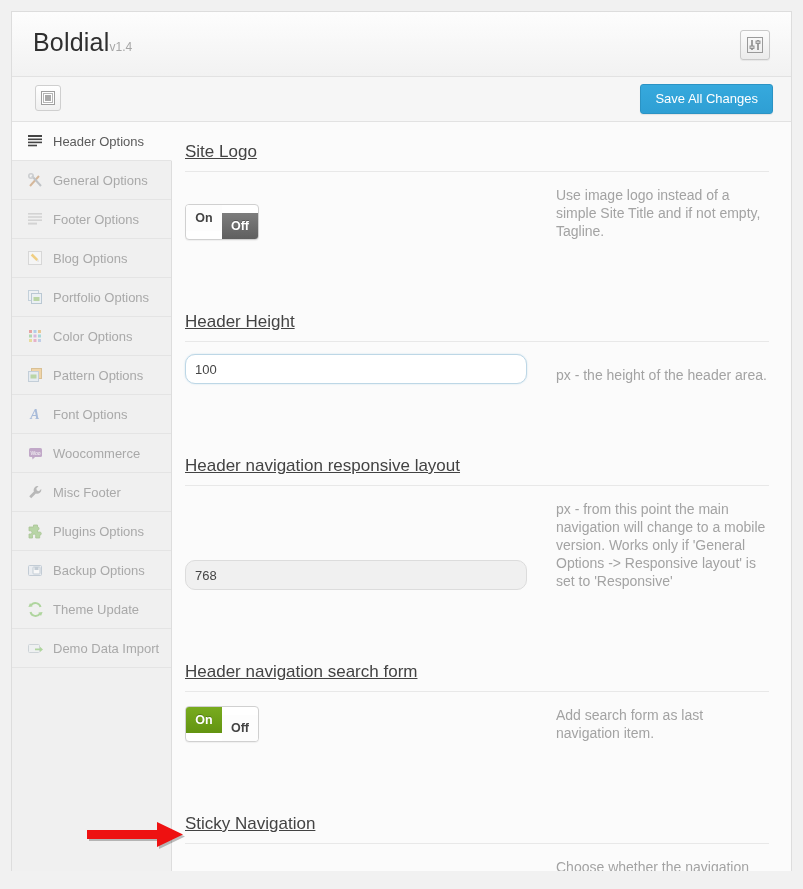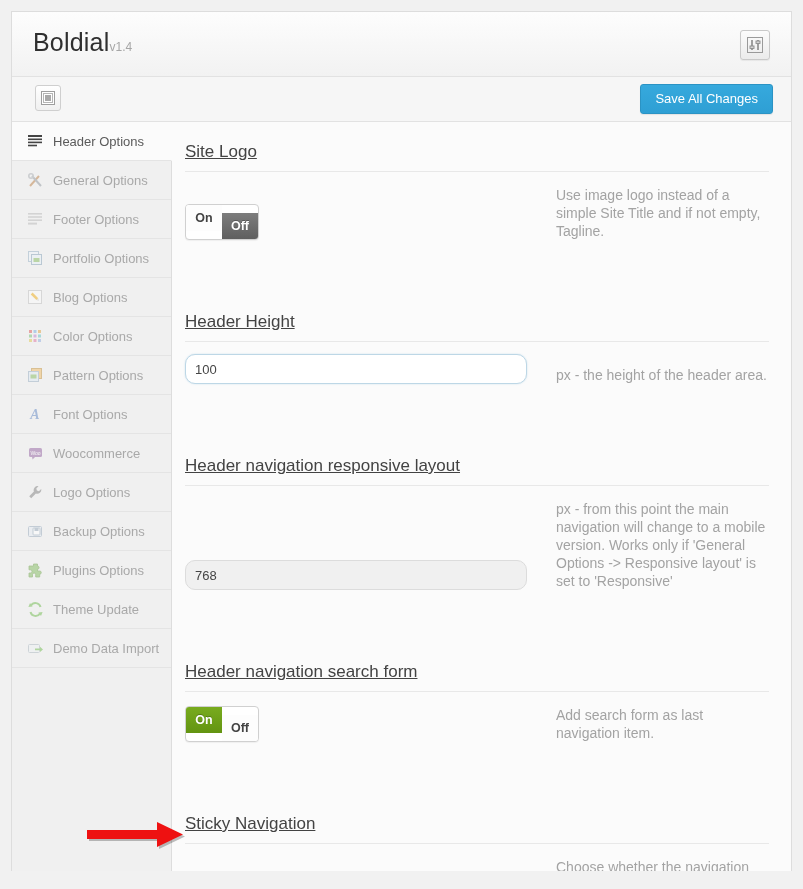--- a/index.html
+++ b/index.html
@@ -337,39 +337,39 @@
                   <rect x="1" y="11.6" width="9" height="2"></rect>
                 </g>
               </svg>
           </span>
           <span class="nav-label">Footer Options</span>
         </div>
 
         <div class="nav-item">
           <span class="nav-icon">
             <svg width="17" height="17" viewBox="0 0 17 17">
-                <rect x="1.5" y="1.5" width="10" height="10" fill="#eef3f8" stroke="#9fb6c9" stroke-width="1"></rect>
-                <rect x="4.5" y="4.5" width="10" height="10" fill="#e8f0f7" stroke="#8fa9bd" stroke-width="1"></rect>
-                <rect x="6.5" y="8" width="6" height="4" fill="#8fbf6a"></rect>
-              </svg>
-          </span>
-          <span class="nav-label">Portfolio Options</span>
-        </div>
-
-        <div class="nav-item">
-          <span class="nav-icon">
-            <svg width="17" height="17" viewBox="0 0 17 17">
                 <rect x="1.5" y="1.5" width="13" height="13" fill="#fafafa" stroke="#c4c4c4" stroke-width="1"></rect>
                 <g transform="rotate(-45 8.5 8.5)">
                   <rect x="7.3" y="3" width="2.6" height="8" fill="#f0b429"></rect>
                   <polygon points="7.3,11 9.9,11 8.6,13.4" fill="#d4d4d4"></polygon>
                 </g>
               </svg>
           </span>
           <span class="nav-label">Blog Options</span>
+        </div>
+
+        <div class="nav-item">
+          <span class="nav-icon">
+            <svg width="17" height="17" viewBox="0 0 17 17">
+                <rect x="1.5" y="1.5" width="10" height="10" fill="#eef3f8" stroke="#9fb6c9" stroke-width="1"></rect>
+                <rect x="4.5" y="4.5" width="10" height="10" fill="#e8f0f7" stroke="#8fa9bd" stroke-width="1"></rect>
+                <rect x="6.5" y="8" width="6" height="4" fill="#8fbf6a"></rect>
+              </svg>
+          </span>
+          <span class="nav-label">Portfolio Options</span>
         </div>
 
         <div class="nav-item">
           <span class="nav-icon">
             <svg width="16" height="16" viewBox="0 0 16 16">
                 <rect x="2" y="2" width="3" height="3" fill="#e06666"></rect>
                 <rect x="6.5" y="2" width="3" height="3" fill="#7fb3e0"></rect>
                 <rect x="11" y="2" width="3" height="3" fill="#e0a94f"></rect>
                 <rect x="2" y="6.5" width="3" height="3" fill="#7fc47f"></rect>
                 <rect x="6.5" y="6.5" width="3" height="3" fill="#c48ad1"></rect>
@@ -412,41 +412,41 @@
           </span>
           <span class="nav-label">Woocommerce</span>
         </div>
 
         <div class="nav-item">
           <span class="nav-icon">
             <svg width="17" height="17" viewBox="0 0 17 17">
                 <path d="M11.5 2.2a4 4 0 0 0-4.6 5.3L2.2 12.2l2 2 4.7-4.7a4 4 0 0 0 5.3-4.6l-2.3 2.3-2-.6-.6-2z" fill="#8b8b8b"></path>
               </svg>
           </span>
-          <span class="nav-label">Logo Options</span>
+          <span class="nav-label">Misc Footer</span>
+        </div>
+
+        <div class="nav-item">
+          <span class="nav-icon">
+            <svg width="17" height="17" viewBox="0 0 17 17">
+                <path d="M6.5 2h4v2a1.6 1.6 0 1 1 0 3.2V9h2.2a1.6 1.6 0 1 1 0 3.2V15h-4v-2.4a1.6 1.6 0 1 0-3.2 0V15H2v-4h1.4a1.6 1.6 0 1 0 0-3.2H2V4h4.5z" fill="#8cc06a" stroke="#6fa04c" stroke-width="0.8"></path>
+              </svg>
+          </span>
+          <span class="nav-label">Plugins Options</span>
         </div>
 
         <div class="nav-item">
           <span class="nav-icon">
             <svg width="17" height="17" viewBox="0 0 17 17">
                 <rect x="1.5" y="3.5" width="13" height="10" rx="1" fill="#e6ecf2" stroke="#9fb0c0" stroke-width="1"></rect>
                 <rect x="6" y="5" width="7" height="7" rx="0.8" fill="#ffffff" stroke="#9fb0c0" stroke-width="1"></rect>
                 <rect x="7.5" y="5" width="4" height="3" fill="#9fb0c0"></rect>
               </svg>
           </span>
           <span class="nav-label">Backup Options</span>
-        </div>
-
-        <div class="nav-item">
-          <span class="nav-icon">
-            <svg width="17" height="17" viewBox="0 0 17 17">
-                <path d="M6.5 2h4v2a1.6 1.6 0 1 1 0 3.2V9h2.2a1.6 1.6 0 1 1 0 3.2V15h-4v-2.4a1.6 1.6 0 1 0-3.2 0V15H2v-4h1.4a1.6 1.6 0 1 0 0-3.2H2V4h4.5z" fill="#8cc06a" stroke="#6fa04c" stroke-width="0.8"></path>
-              </svg>
-          </span>
-          <span class="nav-label">Plugins Options</span>
         </div>
 
         <div class="nav-item">
           <span class="nav-icon">
             <svg width="17" height="17" viewBox="0 0 17 17">
                 <path d="M13.5 6A5.2 5.2 0 0 0 4 4.6" fill="none" stroke="#7bbf5c" stroke-width="2"></path>
                 <polygon points="3,2 5.6,5.6 1.4,6" fill="#7bbf5c"></polygon>
                 <path d="M3.5 11A5.2 5.2 0 0 0 13 12.4" fill="none" stroke="#7bbf5c" stroke-width="2"></path>
                 <polygon points="14,15 11.4,11.4 15.6,11" fill="#7bbf5c"></polygon>
               </svg>

